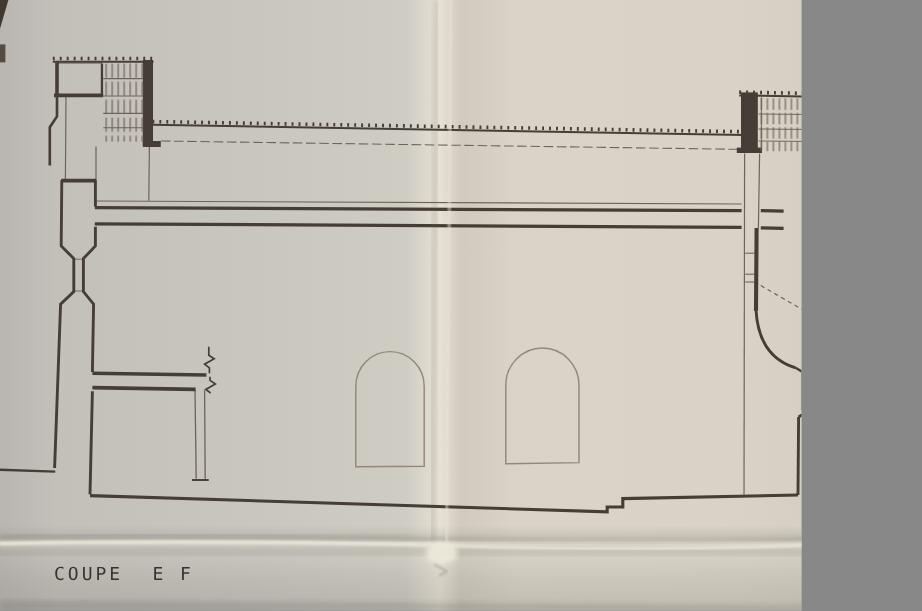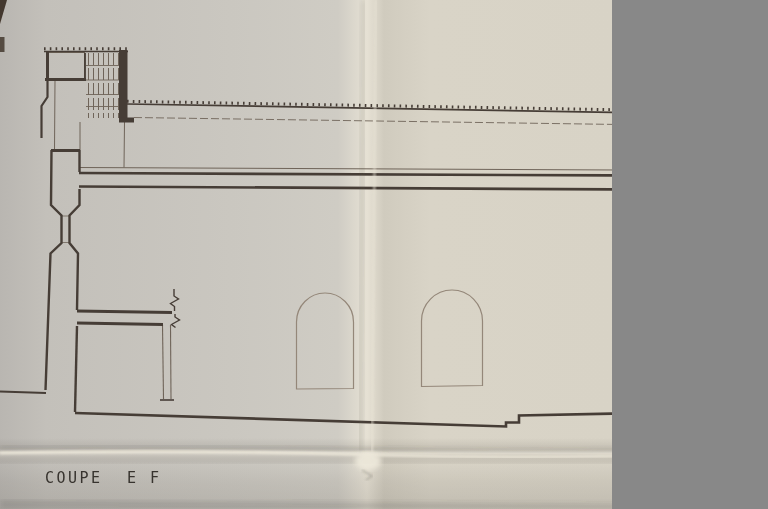--- a/index.html
+++ b/index.html
@@ -1,16 +1,16 @@
 <!DOCTYPE html>
 <html><head>
 <meta charset="utf-8">
 <style>
   html,body{margin:0;padding:0;background:#888;}
-  #stage{position:relative;width:612px;height:509px;overflow:hidden;
+  #stage{position:relative;width:668px;height:509px;overflow:hidden;
          font-family:"DejaVu Sans Mono","Liberation Mono",monospace;}
   svg{display:block;}
 </style>
 </head>
 <body>
 
 <div id="stage">
 <svg width="768" height="509" viewBox="0 0 768 509">
   <defs>
     <linearGradient id="paperGrad" x1="0" y1="0" x2="1" y2="0">

